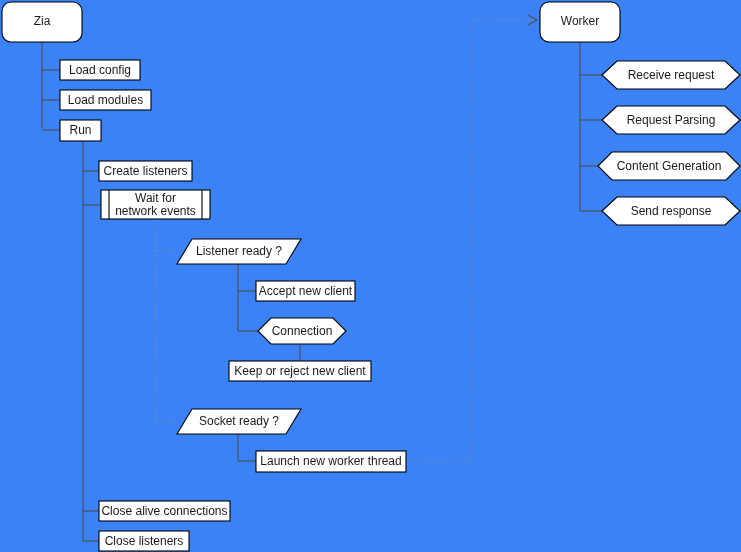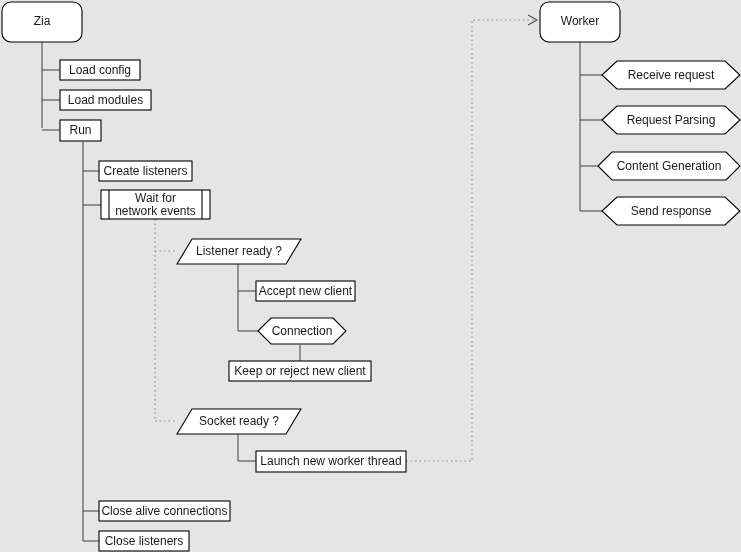--- a/index.html
+++ b/index.html
@@ -10,21 +10,21 @@
   body {
     width: 741px;
     height: 552px;
     font-family: "Liberation Sans", sans-serif;
     overflow: hidden;
   }
   #diagram-root {
     position: relative;
     width: 741px;
     height: 552px;
-    background: #e5e5e5;
+    background: #3b82f6;
   }
   svg#flowchart {
     display: block;
     width: 741px;
     height: 552px;
   }
   .node-shape {
     fill: #ffffff;
     stroke: #000000;
     stroke-width: 1.1;

